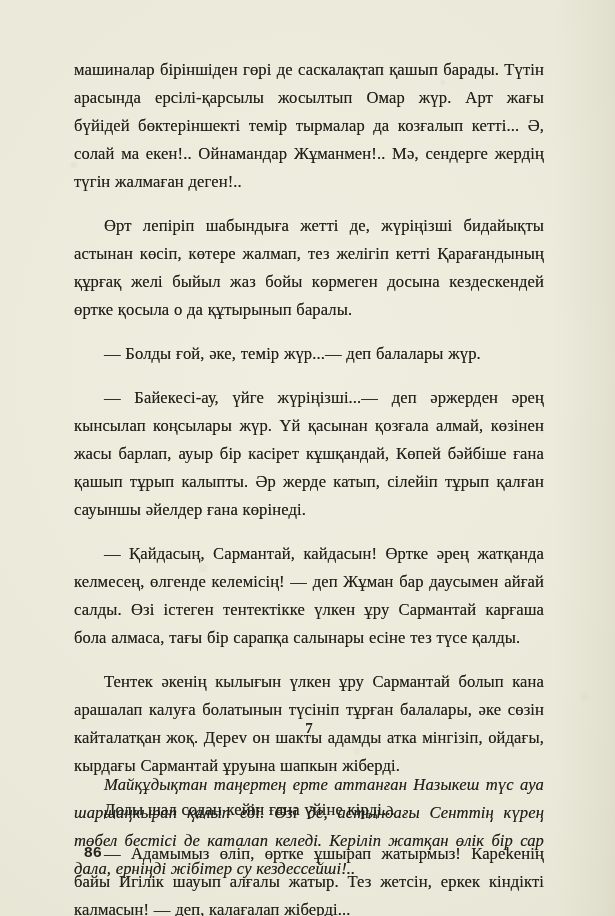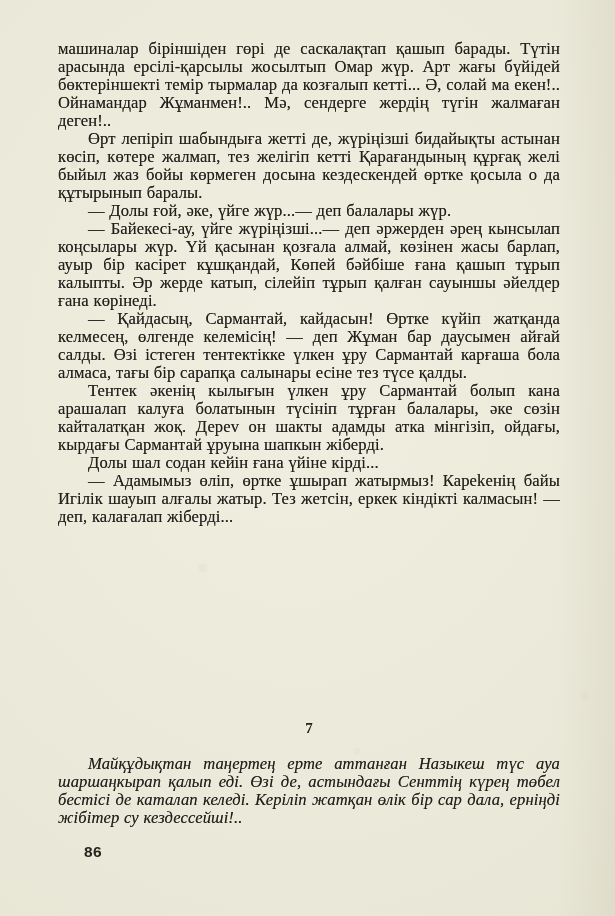--- a/index.html
+++ b/index.html
@@ -52,25 +52,25 @@
   }
 
   .textblock {
     position: absolute;
     left: 58px;
     top: 40px;
     width: 502px;
   }
 
   p.para {
-    margin: 0;
+    margin: 16px;
     text-align: justify;
     text-justify: inter-word;
     font-size: 16.6px;
-    line-height: 18px;
+    line-height: 28px;
     color: #20201c;
     letter-spacing: .1px;
     word-spacing: .4px;
     text-indent: 30px;
     -webkit-font-smoothing: none;
   }
   p.para.noindent { text-indent: 0; }
   p.para.dash { text-indent: 30px; }
 
   
@@ -110,23 +110,23 @@
 
 <div class="paper"></div>
 <div class="paper-grain"></div>
 <div class="scan-shade"></div>
 
 <div class="page">
 
   <div class="textblock">
     <p class="para noindent">машиналар біріншіден гөрі де саскалақтап қашып барады. Түтін арасында ерсілі-қарсылы жосылтып Омар жүр. Арт жағы бүйідей бөктеріншекті темір тырмалар да козғалып кетті... Ә, солай ма екен!.. Ойнамандар Жұманмен!.. Мә, сендерге жердің түгін жалмаған деген!..</p>
     <p class="para">Өрт лепіріп шабындыға жетті де, жүріңізші бидайықты астынан көсіп, көтере жалмап, тез желігіп кетті Қарағандының құрғақ желі быйыл жаз бойы көрмеген досына кездескендей өртке қосыла о да құтырынып баралы.</p>
-    <p class="para dash">— Долы ғой, әке,  үйге жүр...— деп балалары жүр.</p>
+    <p class="para dash">— Болды ғой, әке,  темір жүр...— деп балалары жүр.</p>
     <p class="para dash">— Байекесі-ау,  үйге жүріңізші...— деп  әржерден әрең кынсылап коңсылары жүр. Үй қасынан қозғала алмай, көзінен жасы барлап, ауыр бір касірет кұшқандай, Көпей бәйбіше ғана қашып тұрып калыпты. Әр жерде катып, сілейіп тұрып қалған сауыншы әйелдер ғана көрінеді.</p>
-    <p class="para dash">— Қайдасың, Сармантай, кайдасын! Өртке күйіп жатқанда келмесең, өлгенде келемісің! — деп Жұман бар даусымен айғай салды.  Өзі істеген тентектікке үлкен ұру Сармантай карғаша бола алмаса, тағы бір сарапқа салынары есіне тез түсе қалды.</p>
+    <p class="para dash">— Қайдасың, Сармантай, кайдасын! Өртке әрең жатқанда келмесең, өлгенде келемісің! — деп Жұман бар даусымен айғай салды.  Өзі істеген тентектікке үлкен ұру Сармантай карғаша бола алмаса, тағы бір сарапқа салынары есіне тез түсе қалды.</p>
     <p class="para">Тентек әкенің кылығын үлкен ұру Сармантай болып кана арашалап калуға болатынын түсініп тұрған балалары, әке сөзін кайталатқан жоқ. Дереv он шакты адамды атка мінгізіп, ойдағы, кырдағы Сармантай ұруына шапкын жіберді.</p>
     <p class="para">Долы шал содан кейін ғана үйіне кірді...</p>
     <p class="para dash">— Адамымыз өліп, өртке ұшырап жатырмыз! Кареkенің байы Игілік шауып алғалы жатыр. Тез жетсін, еркек кіндікті калмасын! — деп, калағалап жіберді...</p>
   </div>
 
   <div class="breakblock" style="top:720px;">
     <div class="section-number">7</div>
   </div>
 
   <div class="textblock" style="top:755px;font-style:italic;">

